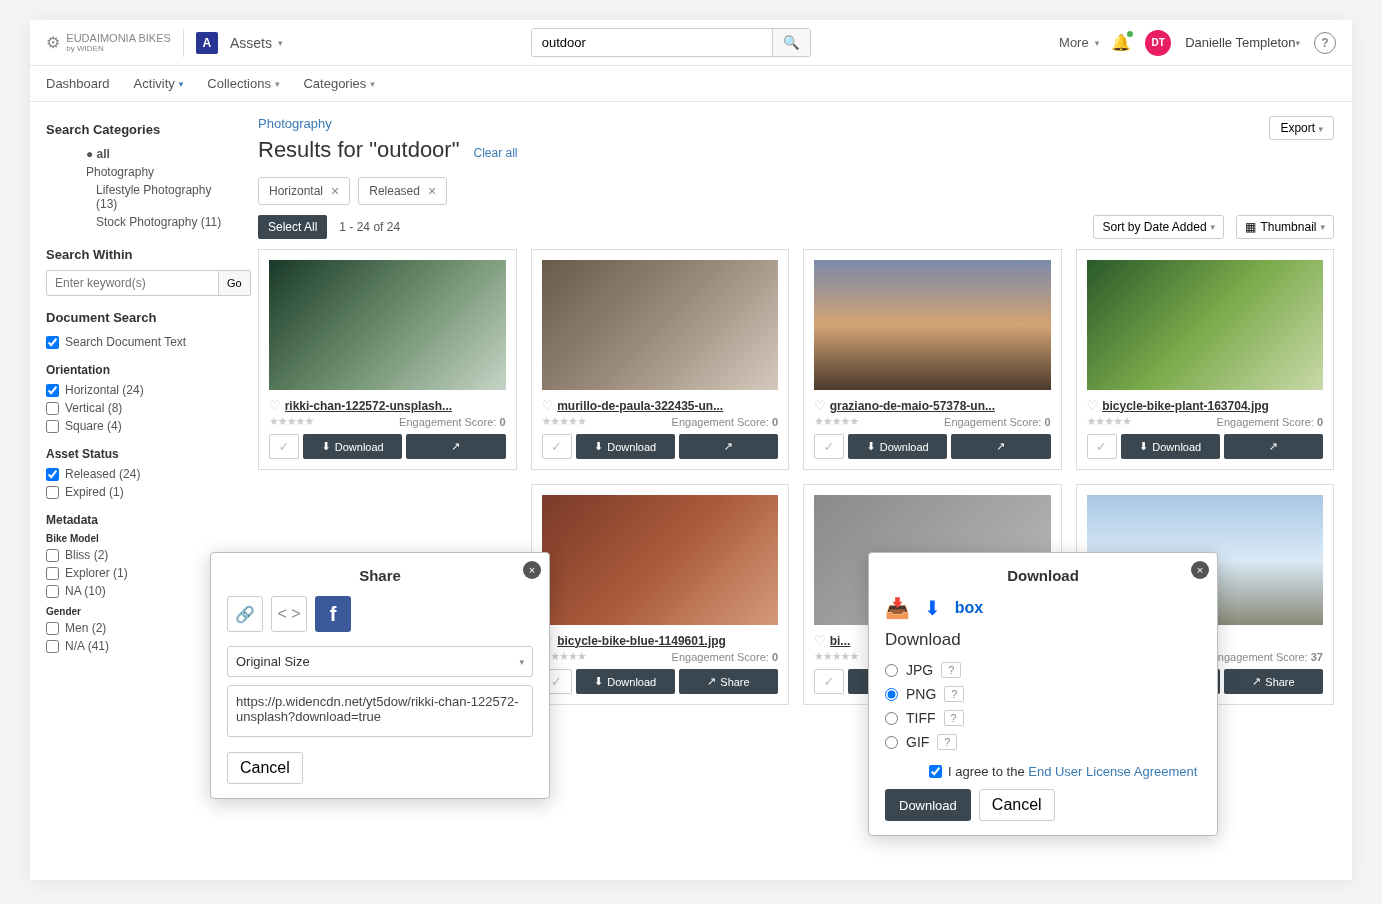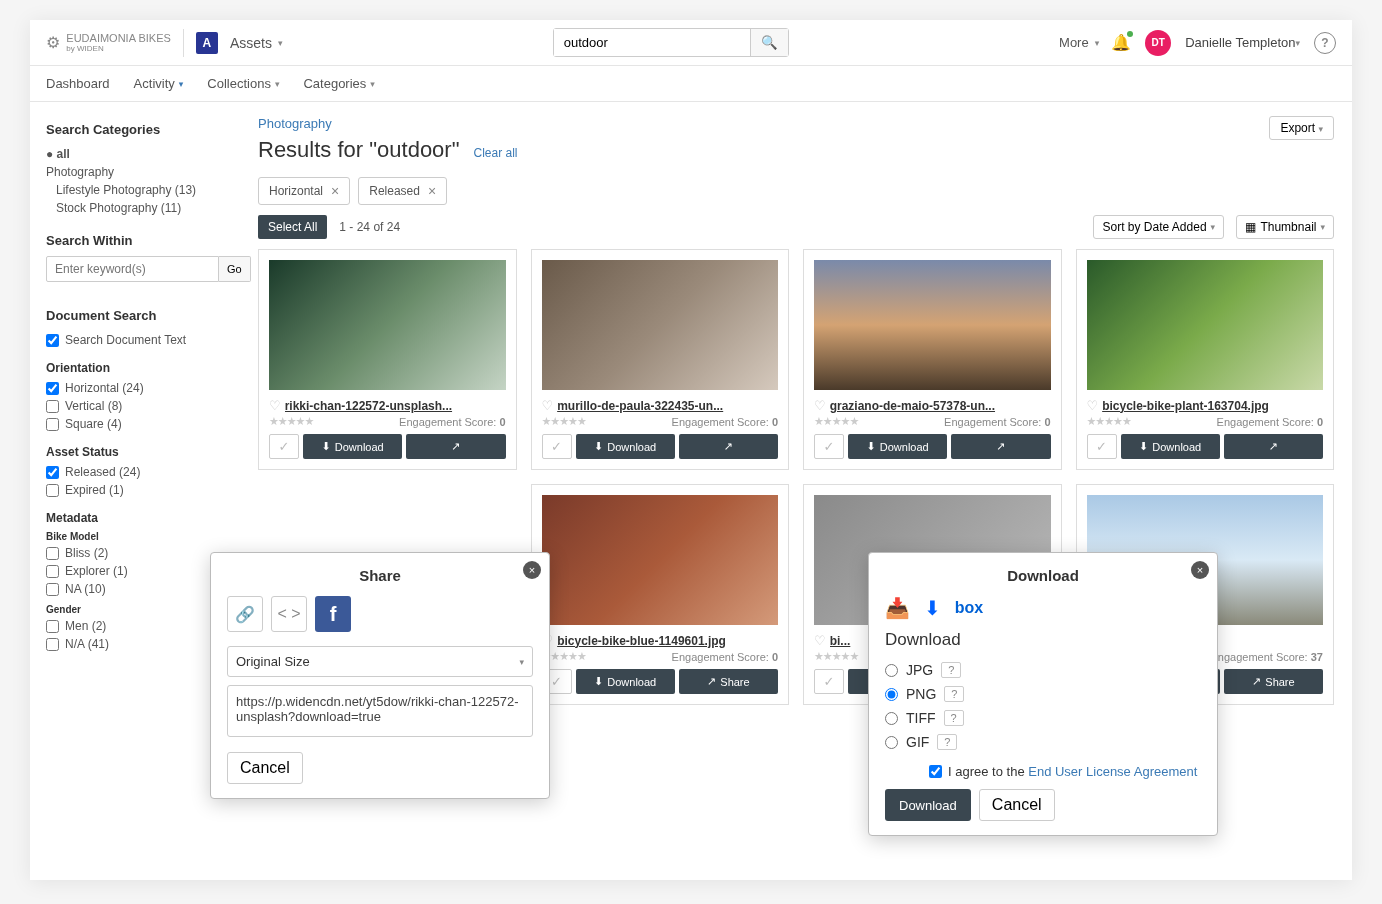--- a/index.html
+++ b/index.html
@@ -6,41 +6,41 @@
 body { font-family: -apple-system, BlinkMacSystemFont, "Segoe UI", Arial, sans-serif; font-size: 13px; color: #333; background: #f5f5f5; }
 .app { background: #fff; margin: 20px 30px; box-shadow: 0 2px 20px rgba(0,0,0,0.08); min-height: 860px; position: relative; }
 
 
 .topbar { display: flex; align-items: center; padding: 8px 16px; border-bottom: 1px solid #e5e5e5; gap: 12px; }
 .brand { display: flex; align-items: center; gap: 6px; color: #888; font-size: 11px; font-weight: 500; }
 .brand-icon { font-size: 16px; }
 .asset-badge { background: #283593; color: #fff; width: 22px; height: 22px; display: flex; align-items: center; justify-content: center; font-weight: bold; font-size: 12px; border-radius: 2px; }
 .asset-label { color: #555; font-size: 14px; display: flex; align-items: center; gap: 6px; }
 .search-wrap { flex: 1; display: flex; justify-content: center; }
-.search-box { display: flex; border: 1px solid #ccc; border-radius: 3px; width: 236px; }
+.search-box { display: flex; border: 1px solid #ccc; border-radius: 3px; width: 280px; }
 .search-box input { border: none; padding: 6px 10px; flex: 1; font-size: 13px; outline: none; }
 .search-box button { border: none; border-left: 1px solid #ccc; background: #f7f7f7; padding: 0 10px; cursor: pointer; }
 .more-link { color: #555; font-size: 13px; display: flex; align-items: center; gap: 6px; cursor: pointer; }
 .top-right { display: flex; align-items: center; gap: 14px; margin-left: auto; }
 .bell { position: relative; font-size: 16px; color: #444; }
 .bell .dot { position: absolute; top: -2px; right: -2px; width: 6px; height: 6px; background: #4caf50; border-radius: 50%; }
 .avatar { width: 26px; height: 26px; background: #e91e63; color: #fff; border-radius: 50%; display: flex; align-items: center; justify-content: center; font-size: 10px; font-weight: bold; }
 .username { font-size: 13px; color: #444; display: flex; align-items: center; }
 .help { width: 22px; height: 22px; border: 1.5px solid #888; border-radius: 50%; display: flex; align-items: center; justify-content: center; color: #888; font-size: 12px; font-weight: bold; }
 
 .navbar { display: flex; gap: 24px; padding: 10px 16px; border-bottom: 1px solid #e5e5e5; font-size: 13px; color: #555; }
 .navbar .nav-item { display: flex; align-items: center; gap: 4px; cursor: pointer; }
 .chev { font-size: 9px; color: #888; }
 
 .body { display: flex; }
 .sidebar { width: 210px; padding: 16px 12px 16px 16px; font-size: 12px; }
 .section-title { font-weight: bold; font-size: 13px; margin: 4px 0 8px; color: #333; }
-.sb-item { padding: 2px 0; color: #555; cursor: pointer; }
+.sb-item { padding: 2px 0; color: #555; cursor: pointer; margin-left: 40px; }
 .sb-sub { padding-left: 10px; }
-.search-within { display: flex; margin: 6px 0 26px; }
+.search-within { display: flex; margin: 6px 0 14px; }
 .search-within input { border: 1px solid #ccc; padding: 5px 8px; font-size: 12px; flex: 1; border-radius: 2px 0 0 2px; }
 .search-within button { border: 1px solid #ccc; border-left: none; background: #f7f7f7; padding: 0 8px; font-size: 11px; border-radius: 0 2px 2px 0; cursor: pointer; }
 .cb-row { display: flex; align-items: center; gap: 6px; padding: 2px 0; color: #555; }
 .cb-row input { margin: 0; }
 .facet-title { font-weight: bold; font-size: 12px; margin: 12px 0 4px; color: #333; }
 .sub-facet { font-weight: bold; font-size: 10px; color: #333; margin: 6px 0 2px; }
 
 .main { flex: 1; padding: 14px 18px; position: relative; }
 .breadcrumb { color: #3b7ab5; font-size: 13px; margin-bottom: 6px; }
 .results-header { display: flex; align-items: baseline; gap: 14px; }

